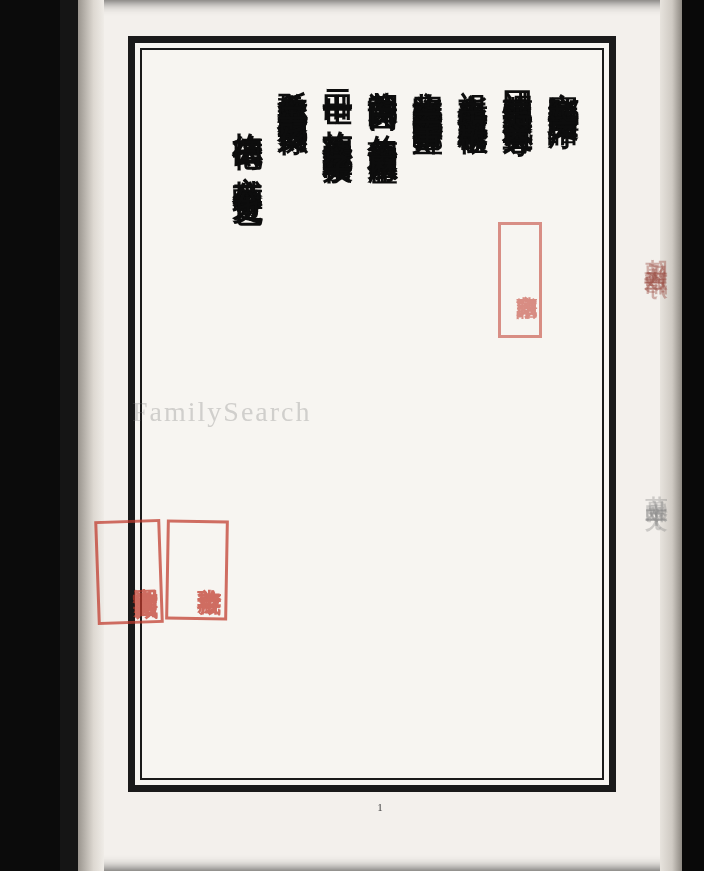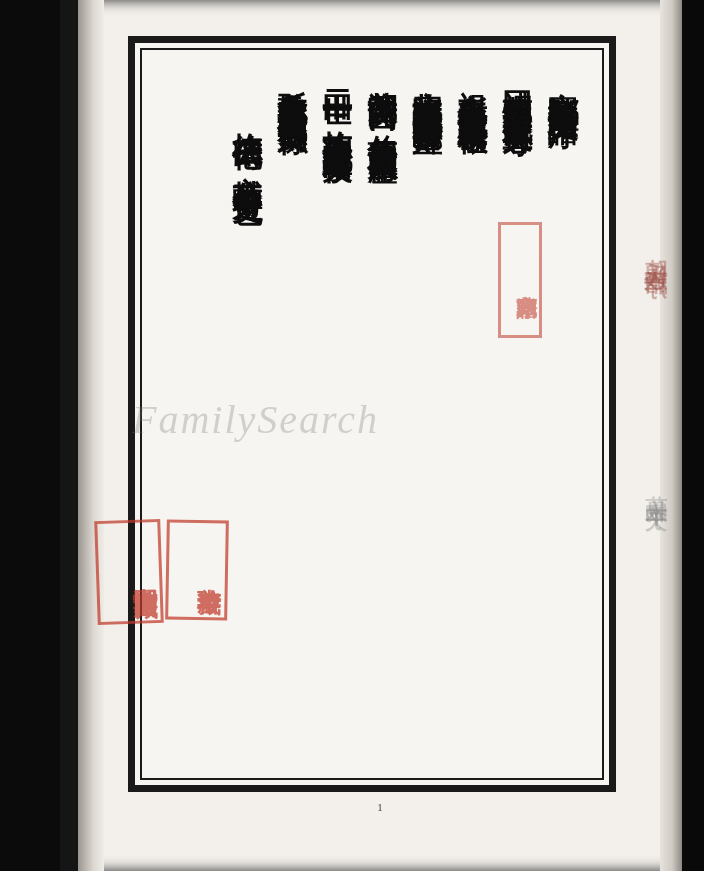--- a/index.html
+++ b/index.html
@@ -189,24 +189,23 @@
     font-size: 21px;
     padding: 4px 1px;
     opacity: 0.55;
   }
   
   .watermark {
     position: absolute;
     left: 132px;
     top: 396px;
     font-family: "Liberation Serif", serif;
-    font-size: 40px;
+    font-size: 28px;
     letter-spacing: 2px;
     color: rgba(120,120,120,0.30);
-    font-style: italic;
     white-space: nowrap;
     pointer-events: none;
   }
   
   .bleed {
     position: absolute;
     right: 12px;
     top: 240px;
     writing-mode: vertical-rl;
     text-orientation: upright;

